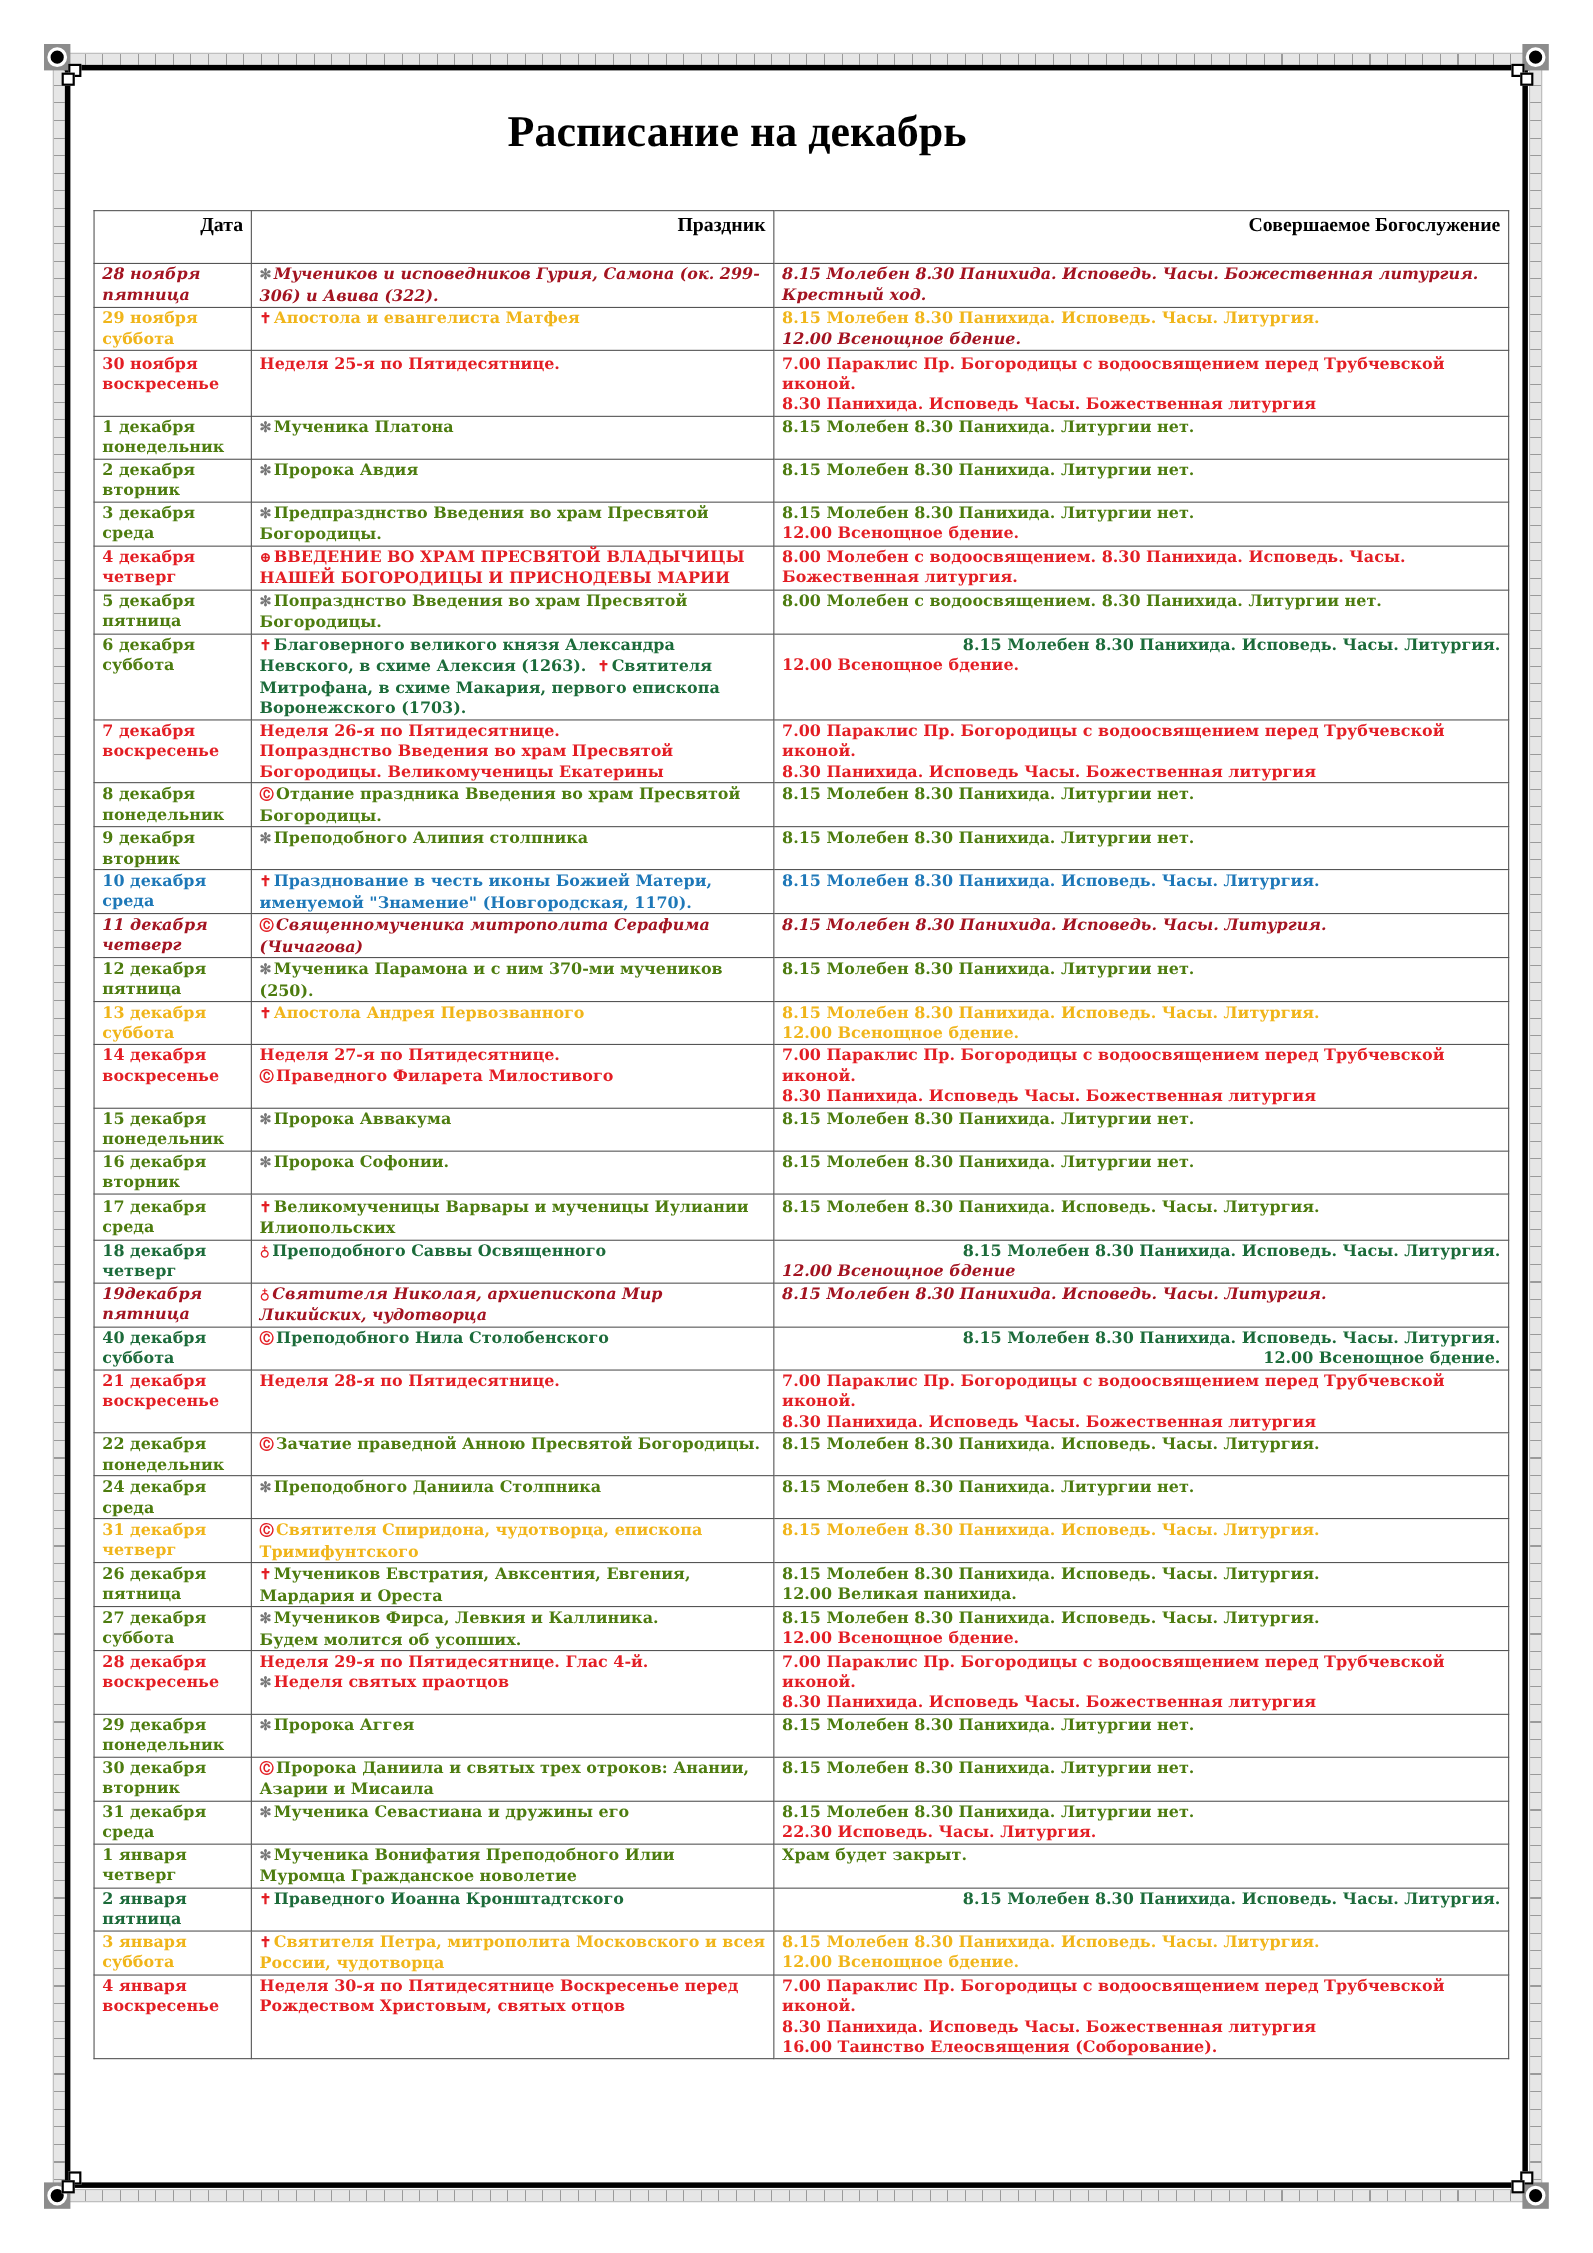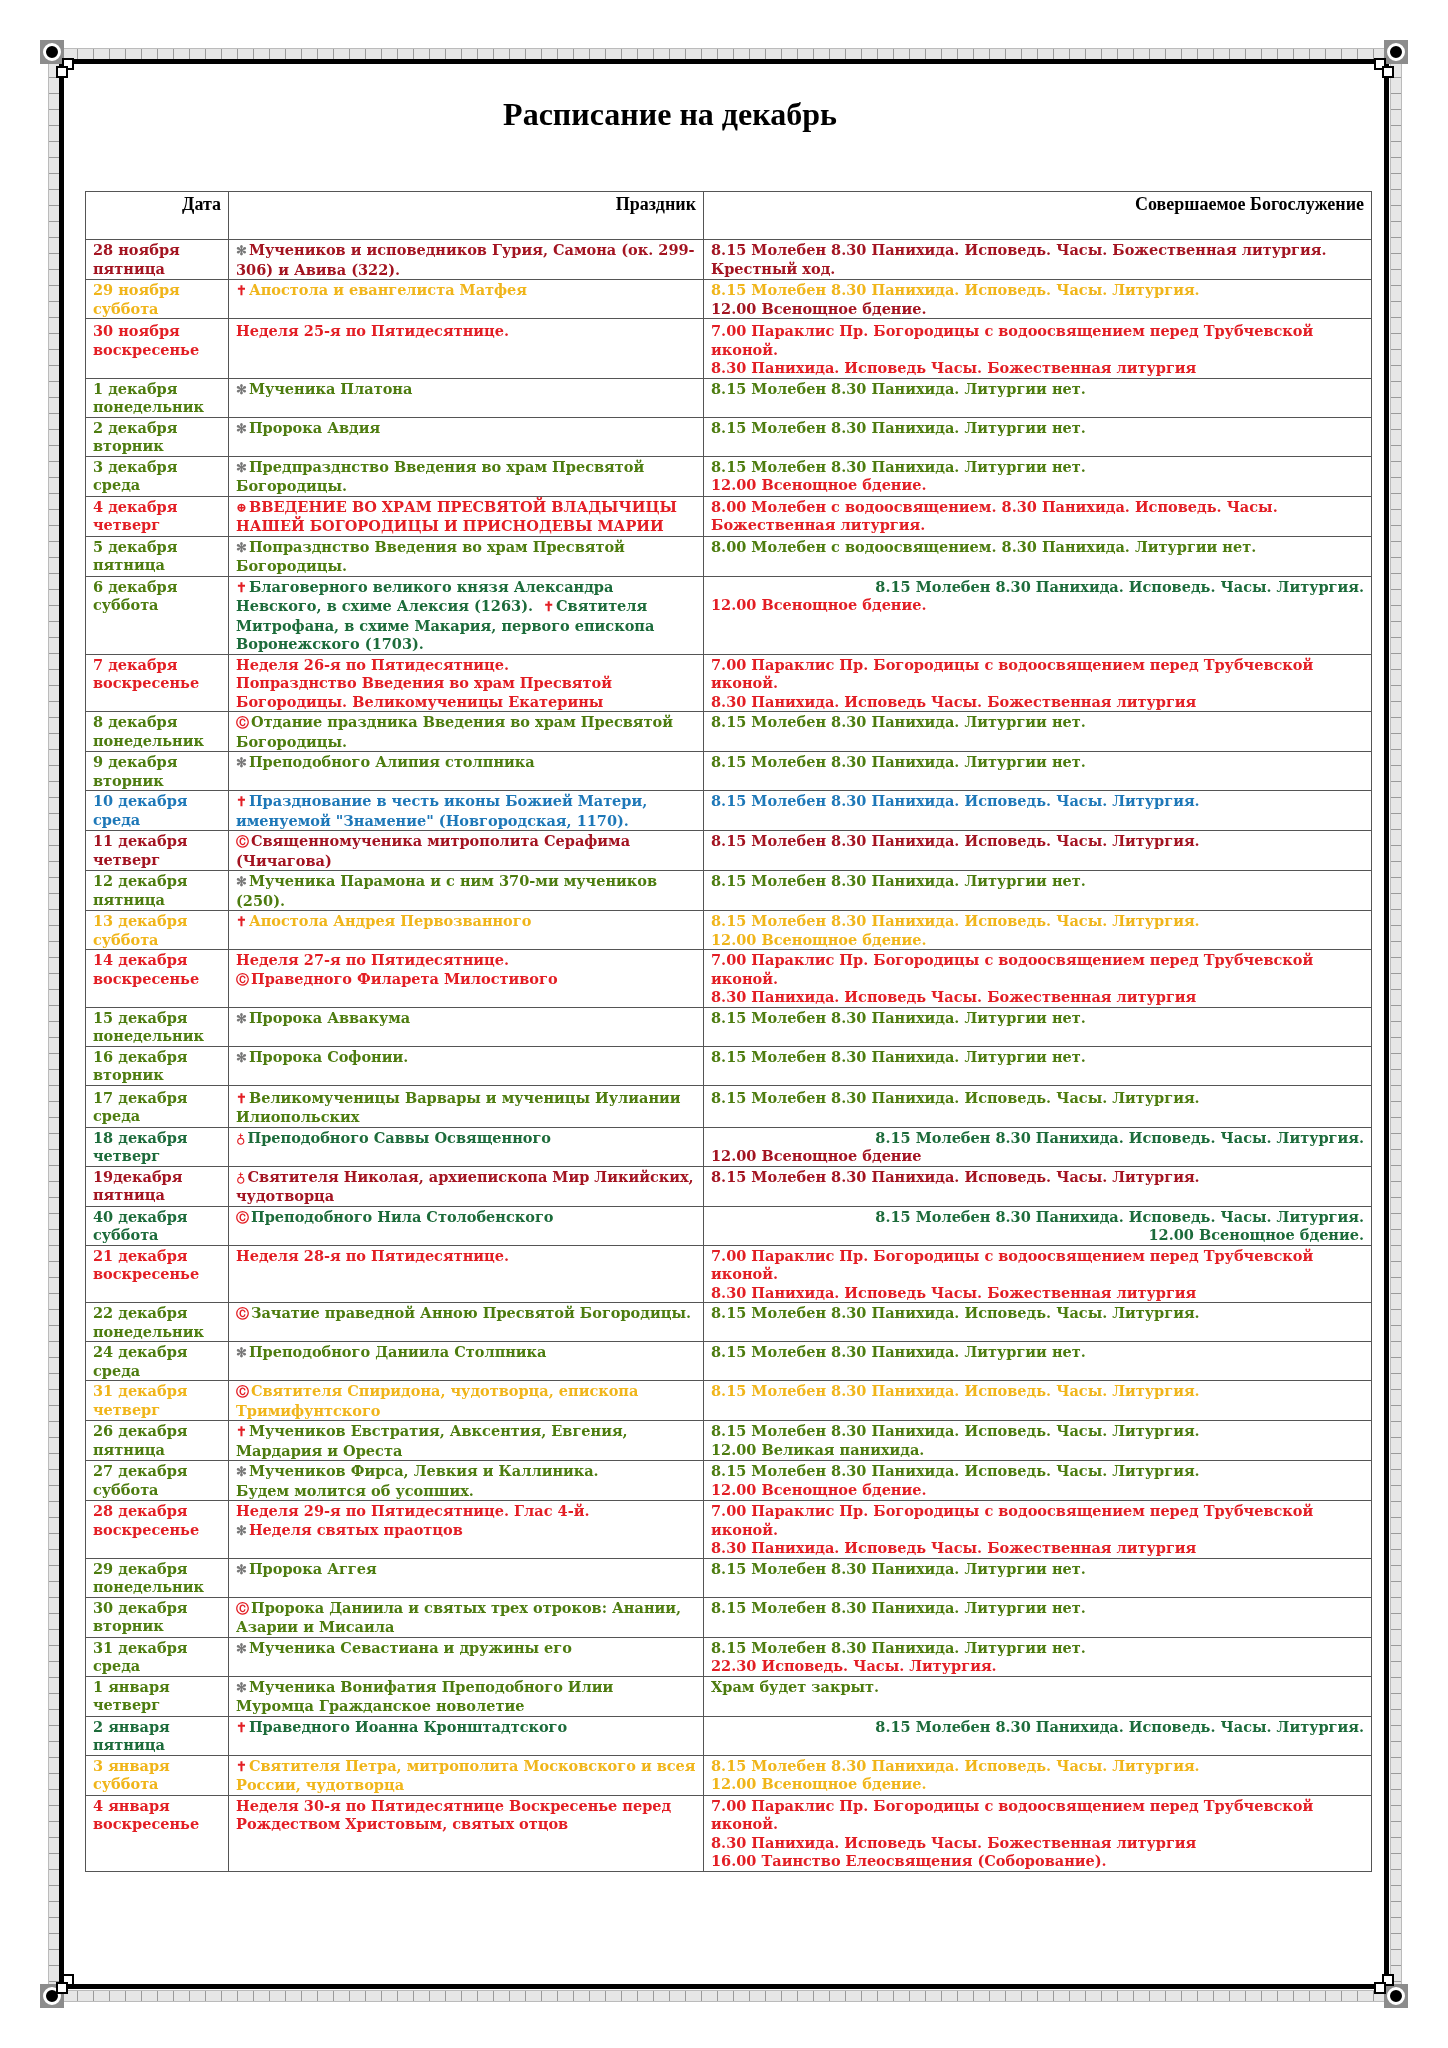--- a/index.html
+++ b/index.html
@@ -33,36 +33,36 @@
   .c-tr .chk.a { left: 0px; top: 18px; } .c-tr .chk.b { left: 8px; top: 26px; }
   .c-bl { left: 40px; top: 1974px; }
   .c-bl .sq { left: 0; bottom: 0; } .c-bl .dot { left: 3px; bottom: 3px; }
   .c-bl .chk.a { left: 22px; top: 0px; } .c-bl .chk.b { left: 16px; top: 8px; }
   .c-br { left: 1374px; top: 1974px; }
   .c-br .sq { right: 0; bottom: 0; } .c-br .dot { right: 3px; bottom: 3px; }
   .c-br .chk.a { left: 8px; top: 0px; } .c-br .chk.b { left: 0px; top: 8px; }
 
   
   .page-title { position: absolute; left: 0; width: 1340px; top: 96px; text-align: center;
-    font-family: "Liberation Serif", "DejaVu Serif", serif; font-weight: bold; font-size: 32px; color: #000; margin: 0; }
+    font-family: "Liberation Serif", "DejaVu Serif", serif; font-weight: bold; font-size: 40px; color: #000; margin: 0; }
 
   
   .schedule { position: absolute; left: 85px; top: 191px; width: 1286px; border-collapse: collapse; table-layout: fixed;
     font-family: "DejaVu Serif", "Liberation Serif", serif; font-weight: bold; font-size: 14.5px; line-height: 18.5px; }
   .schedule th, .schedule td { border: 1.5px solid #555; vertical-align: top; padding: 1px 7px 0 7px; text-align: left; }
   .schedule th { font-family: "Liberation Serif", serif; font-size: 18px; text-align: right; height: 44px; padding-top: 3px; }
   .schedule col.c1 { width: 143px; } .schedule col.c2 { width: 475px; } .schedule col.c3 { width: 668px; }
   .schedule td.date { white-space: nowrap; }
   .schedule tr.tall td { padding-top: 3px; }
   .line { display: block; }
   .ic { font-size: 13px; margin-right: 2px; }
 
   .black { color: #4d7c0f; }
   .red { color: #e31e24; }
-  .darkred { color: #a31421; }
+  .darkred { color: #a31421; font-style: italic; }
   .gold { color: #f0b51a; }
   .green { color: #1c6b3a; text-align: right; }
   .blue { color: #1e78b8; }
   .grey { color: #777; }
 </style>
 </head>
 <body>
 
 <div class="frame-strip strip-top"></div>
 <div class="frame-strip strip-bottom"></div>

